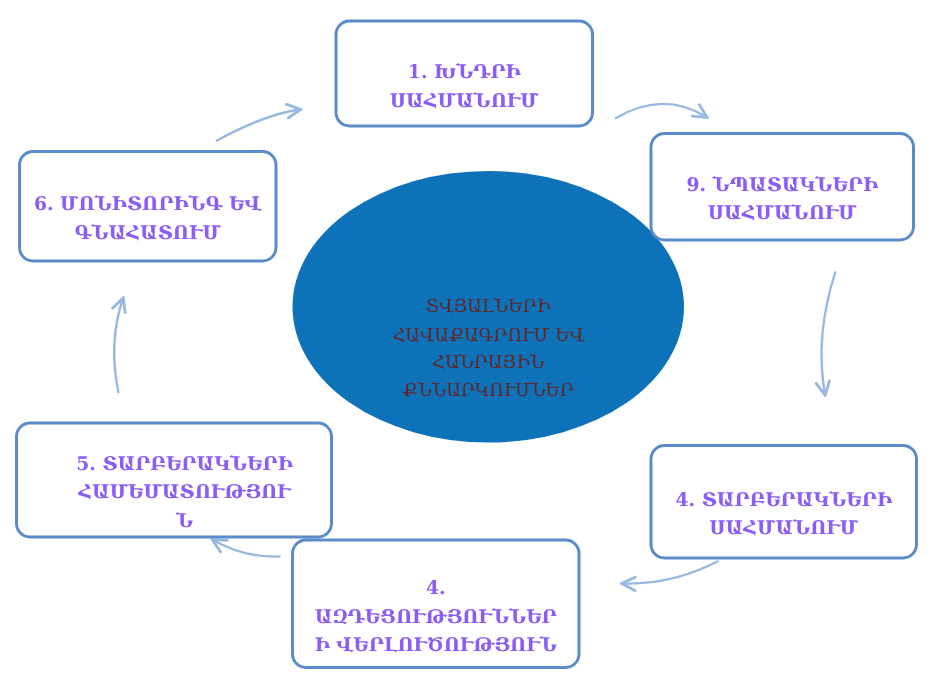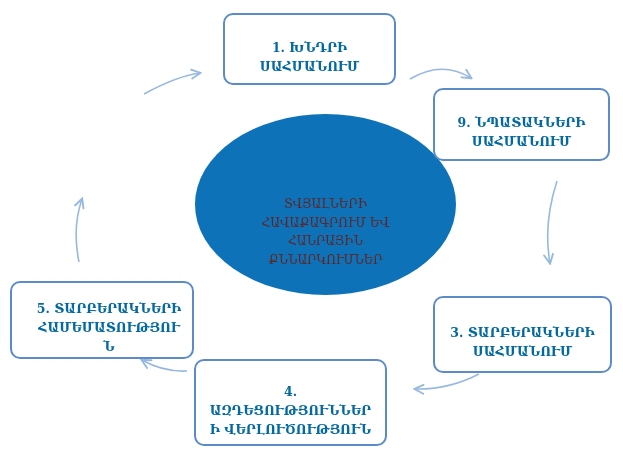--- a/index.html
+++ b/index.html
@@ -50,29 +50,29 @@
     align-items: center;
     justify-content: center;
     text-align: center;
     z-index: 3;
     padding: 2px 6px;
   }
   .step-label {
     font-size: 12.5px;
     font-weight: bold;
     line-height: 19px;
-    color: #0369a1;
+    color: #8b5cf6;
     white-space: pre-line;
     margin-top: 15px;
   }
   .box1 { left: 223px; top: 13px;  width: 173px; height: 72px; }
   .box2 { left: 433px; top: 88px;  width: 177px; height: 73px; }
   .box3 { left: 433px; top: 296px; width: 179px; height: 77px; }
   .box4 { left: 194px; top: 359px; width: 193px; height: 87px; }
-  .box5 { left: 10px;  top: 281px; width: 184px; height: 78px; padding-left: 20px; }
+  .box5 { left: 10px;  top: 281px; width: 212px; height: 78px; padding-left: 20px; }
   .box6 { left: 12px;  top: 100px; width: 173px; height: 75px; }
 </style>
 </head>
 <body>
 
 <div class="canvas">
 
   <svg class="arrows" viewBox="0 0 623 453" xmlns="http://www.w3.org/2000/svg">
     <defs>
       <marker id="ah" viewBox="0 0 10 10" refX="8.5" refY="5" markerWidth="7" markerHeight="7" orient="auto">
@@ -98,30 +98,34 @@
     <span class="step-label">1. ԽՆԴՐԻ
 ՍԱՀՄԱՆՈՒՄ</span>
   </div>
 
   <div class="step-box box2">
     <span class="step-label">9. ՆՊԱՏԱԿՆԵՐԻ
 ՍԱՀՄԱՆՈՒՄ</span>
   </div>
 
   <div class="step-box box3">
-    <span class="step-label">3. ՏԱՐԲԵՐԱԿՆԵՐԻ
+    <span class="step-label">4. ՏԱՐԲԵՐԱԿՆԵՐԻ
 ՍԱՀՄԱՆՈՒՄ</span>
   </div>
 
   <div class="step-box box4">
     <span class="step-label">4.
 ԱԶԴԵՑՈՒԹՅՈՒՆՆԵՐ
 Ի ՎԵՐԼՈՒԾՈՒԹՅՈՒՆ</span>
   </div>
 
   <div class="step-box box5">
     <span class="step-label">5. ՏԱՐԲԵՐԱԿՆԵՐԻ
 ՀԱՄԵՄԱՏՈՒԹՅՈՒ
 Ն</span>
   </div>
 
+  <div class="step-box box6">
+    <span class="step-label">6. ՄՈՆԻՏՈՐԻՆԳ ԵՎ
+ԳՆԱՀԱՏՈՒՄ</span>
+  </div>
 
 </div>
 
 </body></html>

